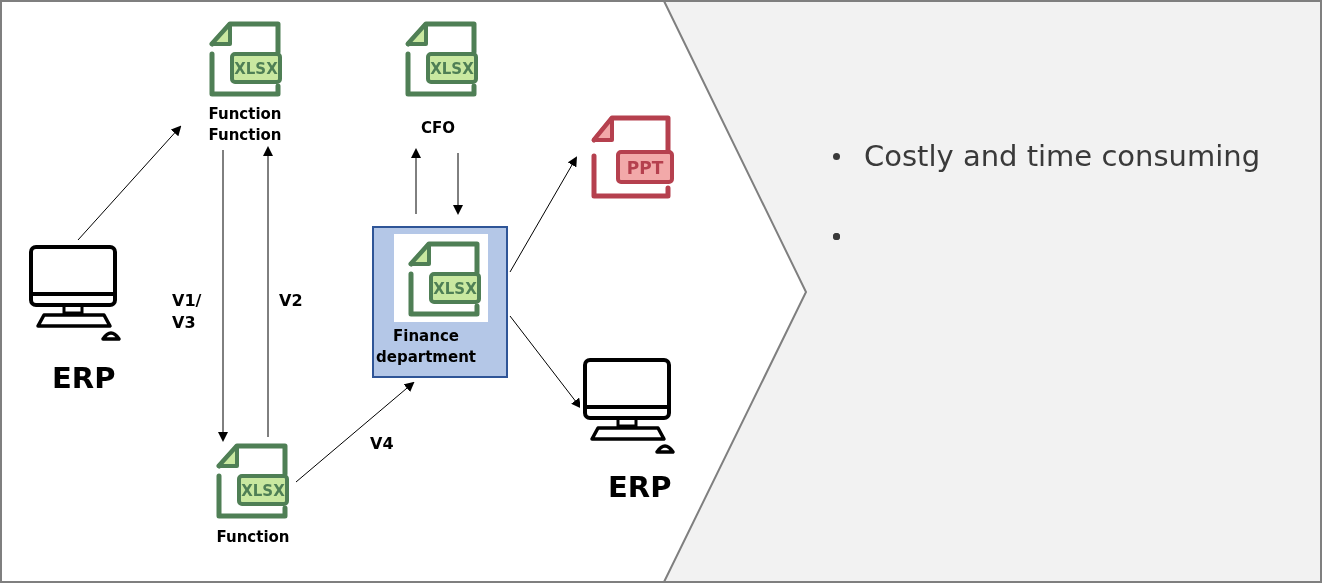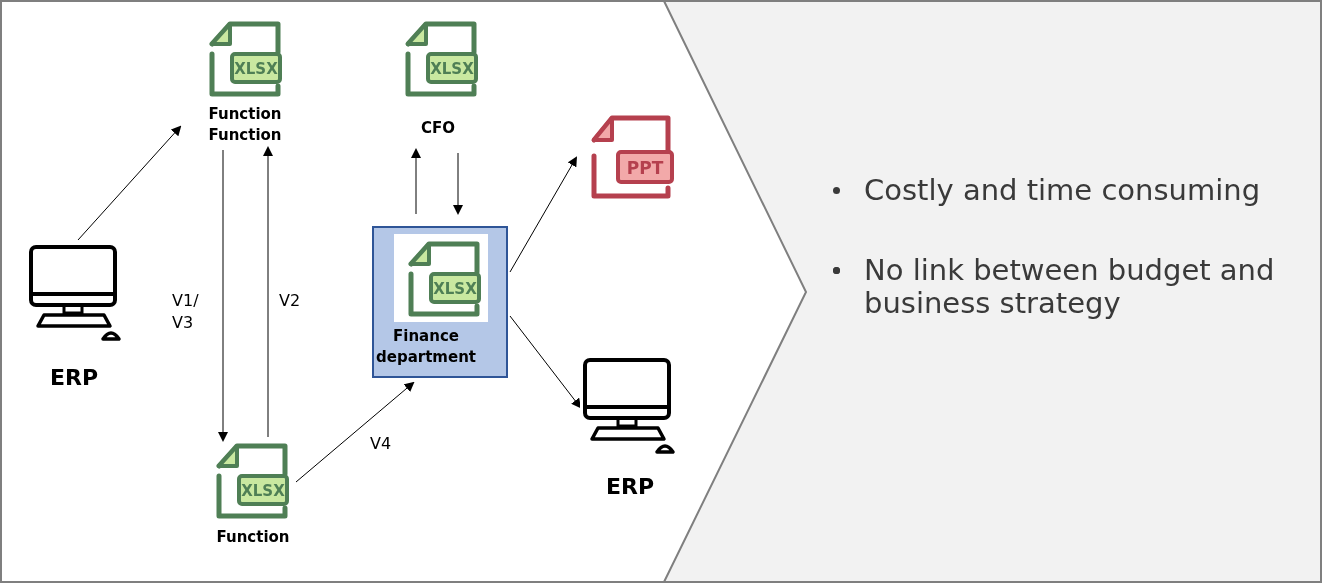--- a/index.html
+++ b/index.html
@@ -10,39 +10,39 @@
     }
     #frame {
       position: absolute; left: 0; top: 0; width: 1322px; height: 583px;
       box-sizing: border-box; border: 2px solid #7f7f7f;
     }
     #diagram { position: absolute; left: 0; top: 0; width: 1322px; height: 583px; }
     .label {
       position: absolute; font-weight: bold; color: #000; text-align: center;
       font-size: 15px; line-height: 21px; white-space: nowrap;
     }
-    .label.big { font-size: 22px; line-height: 26px; }
+    .label.big { font-size: 29px; line-height: 26px; margin-left: 8px; }
     .vlabel {
-      position: absolute; font-weight: normal; color: #000; font-size: 16px; line-height: 22px;
+      position: absolute; font-weight: bold; color: #000; font-size: 16px; line-height: 22px;
       white-space: nowrap;
     }
     .icon { position: absolute; }
     #finance-box {
       position: absolute; left: 372px; top: 226px; width: 136px; height: 152px;
       background: #b4c7e7; border: 2px solid #2f5597; box-sizing: border-box;
     }
     #finance-inner {
       position: absolute; left: 20px; top: 6px; width: 94px; height: 88px; background: #ffffff;
     }
     #bullets {
       position: absolute; left: 826px; top: 140px; width: 470px;
       font-family: "DejaVu Sans", sans-serif; color: #3a3a3a;
       font-size: 29px; line-height: 33px;
     }
-    .bullet { position: relative; padding-left: 38px; margin-bottom: 47px; margin-top: 34px; }
+    .bullet { position: relative; padding-left: 38px; margin-bottom: 47px; }
     .bullet .dot {
       position: absolute; left: 7px; top: 13px; width: 7px; height: 7px; border-radius: 50%;
       background: #3a3a3a;
     }
   </style>
 </head>
 <body>
 
 <svg id="diagram" width="1322" height="583" viewBox="0 0 1322 583" xmlns="http://www.w3.org/2000/svg">
   <defs>
@@ -151,17 +151,16 @@
 <div id="bullets">
   <div class="bullet">
     <span class="dot"></span>
     <span>Costly and time consuming</span>
   </div>
   <div class="bullet">
     <span class="dot"></span>
   </div>
   <div class="bullet">
     <span class="dot"></span>
-    <span>No link between budget and business strategy</span>
   </div>
 </div>
 
 <div id="frame"></div>
 
 </body></html>

